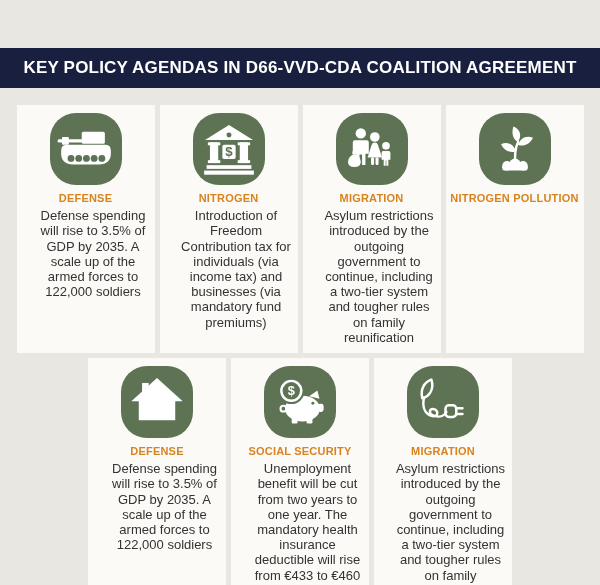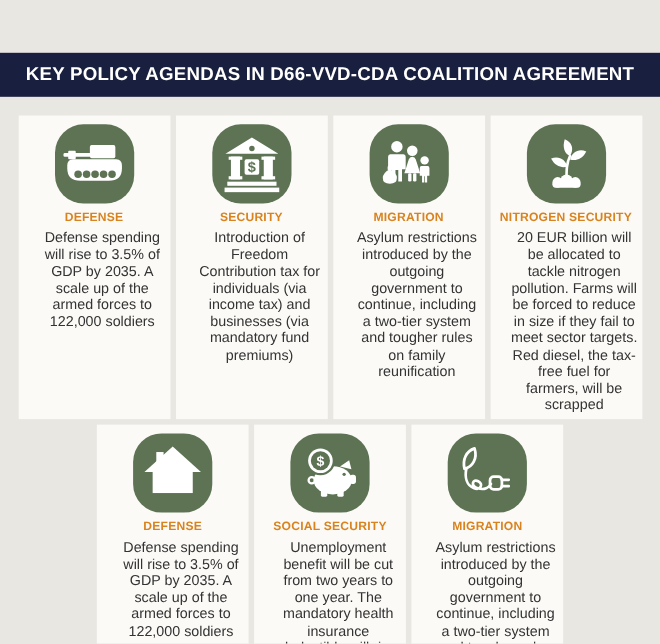--- a/index.html
+++ b/index.html
@@ -130,21 +130,21 @@
       <rect x="45.5" y="27" width="15" height="3.5"></rect>
       <rect x="45.5" y="48.5" width="15" height="3.5"></rect>
       <rect x="27" y="30" width="16" height="17" rx="2"></rect>
       <rect x="8" y="54.5" width="54" height="4.5"></rect>
       <rect x="5" y="61" width="60" height="5"></rect>
     </g>
     <circle class="neg" cx="35" cy="18" r="3"></circle>
     <text class="neg-text" x="35" y="44" text-anchor="middle" font-size="16" font-weight="bold">$</text>
   </svg>
         </div>
-      <div class="card-title">SECURITY</div>
+      <div class="card-title">NITROGEN</div>
       <div class="card-text">Introduction of Freedom Contribution tax for individuals (via income tax) and businesses (via mandatory fund premiums)</div>
     </div>
 
     <div class="card">
       <div class="squircle">
           <svg viewBox="0 0 70 70" width="56" height="56">
     <g fill="#fff">
       <circle cx="21" cy="15.5" r="6.5"></circle>
       <path d="M13.5 24 H28.5 Q31 24 31 27 V41 H26.8 V55 H22.6 V42 H19.4 V55 H15.2 V41 H11 V27 Q11 24 13.5 24 Z"></path>
       <circle cx="38.5" cy="20" r="6"></circle>
@@ -170,22 +170,21 @@
       <path d="M39 26 C33 24 30 16 33 7 C41 10 44 18 39 26 Z"></path>
       <path d="M39 30 C45 32 53 30 57.5 21 C49 17 41 22 39 30 Z"></path>
       <path d="M36 38 C30 40 22 38 17.5 29 C26 25 34 30 36 38 Z"></path>
       <circle cx="25" cy="56" r="6"></circle>
               <circle cx="35" cy="54" r="7"></circle>
               <circle cx="45" cy="56" r="6"></circle>
       <rect x="19" y="55" width="32" height="7" rx="3.5"></rect>
     </g>
   </svg>
         </div>
-      <div class="card-title">NITROGEN SECURITY</div>
-      <div class="card-text">20 EUR billion will be allocated to tackle nitrogen pollution. Farms will be forced to reduce in size if they fail to meet sector targets. Red diesel, the tax-free fuel for farmers, will be scrapped</div>
+      <div class="card-title">NITROGEN POLLUTION</div>
     </div>
 
   </div>
 
   <div class="row row-2">
 
     <div class="card">
       <div class="squircle">
           <svg viewBox="0 0 70 70" width="58" height="58">
     <g fill="#fff">

